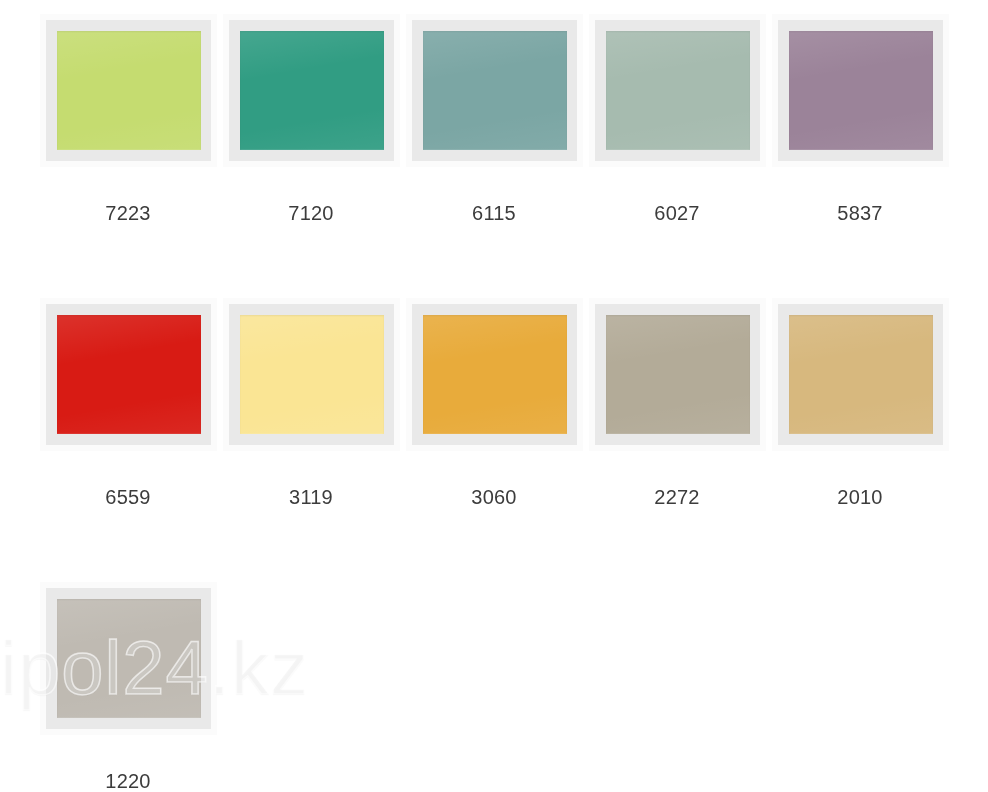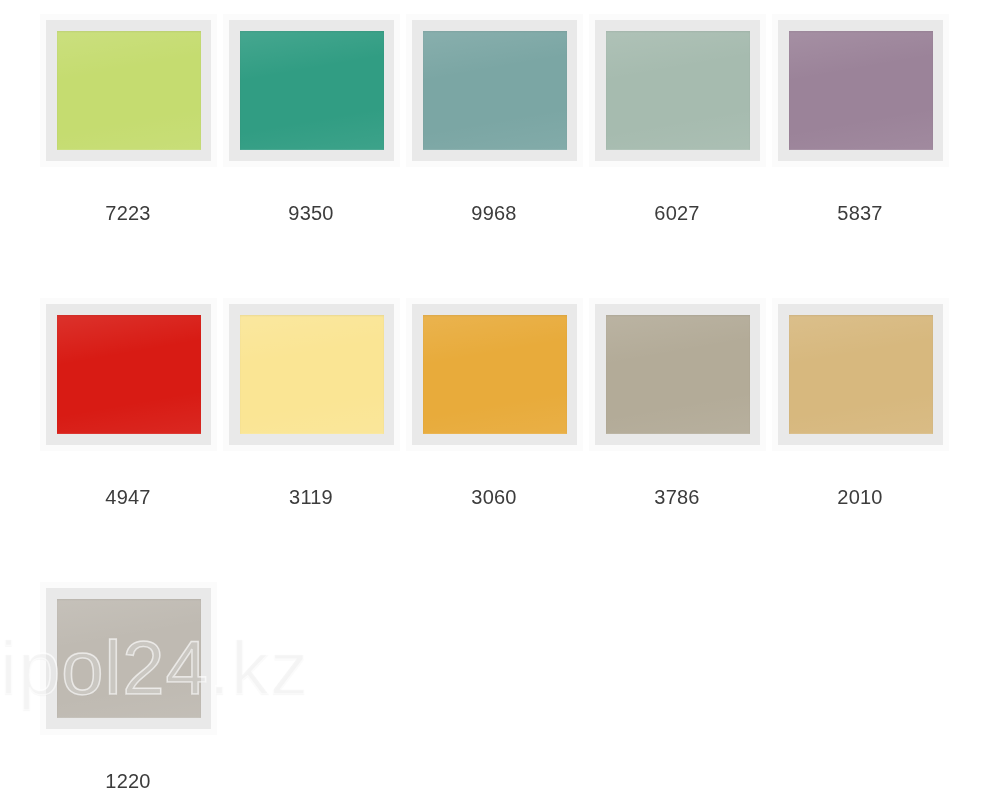--- a/index.html
+++ b/index.html
@@ -104,63 +104,63 @@
     <div class="swatch-card">
       <div class="swatch-frame">
         <div class="swatch-color" style="background: rgb(197, 220, 112);"></div>
       </div>
       <div class="swatch-label">7223</div>
     </div>
     <div class="swatch-card">
       <div class="swatch-frame">
         <div class="swatch-color" style="background: rgb(49, 157, 131);"></div>
       </div>
-      <div class="swatch-label">9350</div>
+      <div class="swatch-label">7120</div>
     </div>
     <div class="swatch-card">
       <div class="swatch-frame">
         <div class="swatch-color" style="background: rgb(123, 166, 164);"></div>
       </div>
-      <div class="swatch-label">9968</div>
+      <div class="swatch-label">6115</div>
     </div>
     <div class="swatch-card">
       <div class="swatch-frame">
         <div class="swatch-color" style="background: rgb(166, 187, 175);"></div>
       </div>
       <div class="swatch-label">6027</div>
     </div>
     <div class="swatch-card">
       <div class="swatch-frame">
         <div class="swatch-color" style="background: rgb(155, 131, 153);"></div>
       </div>
       <div class="swatch-label">5837</div>
     </div>
     <div class="swatch-card">
       <div class="swatch-frame">
         <div class="swatch-color" style="background: rgb(216, 27, 20);"></div>
       </div>
-      <div class="swatch-label">4947</div>
+      <div class="swatch-label">6559</div>
     </div>
     <div class="swatch-card">
       <div class="swatch-frame">
         <div class="swatch-color" style="background: rgb(250, 229, 148);"></div>
       </div>
       <div class="swatch-label">3119</div>
     </div>
     <div class="swatch-card">
       <div class="swatch-frame">
         <div class="swatch-color" style="background: rgb(232, 171, 59);"></div>
       </div>
       <div class="swatch-label">3060</div>
     </div>
     <div class="swatch-card">
       <div class="swatch-frame">
         <div class="swatch-color" style="background: rgb(179, 171, 152);"></div>
       </div>
-      <div class="swatch-label">3786</div>
+      <div class="swatch-label">2272</div>
     </div>
     <div class="swatch-card">
       <div class="swatch-frame">
         <div class="swatch-color" style="background: rgb(215, 184, 126);"></div>
       </div>
       <div class="swatch-label">2010</div>
     </div>
     <div class="swatch-card">
       <div class="swatch-frame">
         <div class="swatch-color" style="background: rgb(191, 186, 178);"></div>

